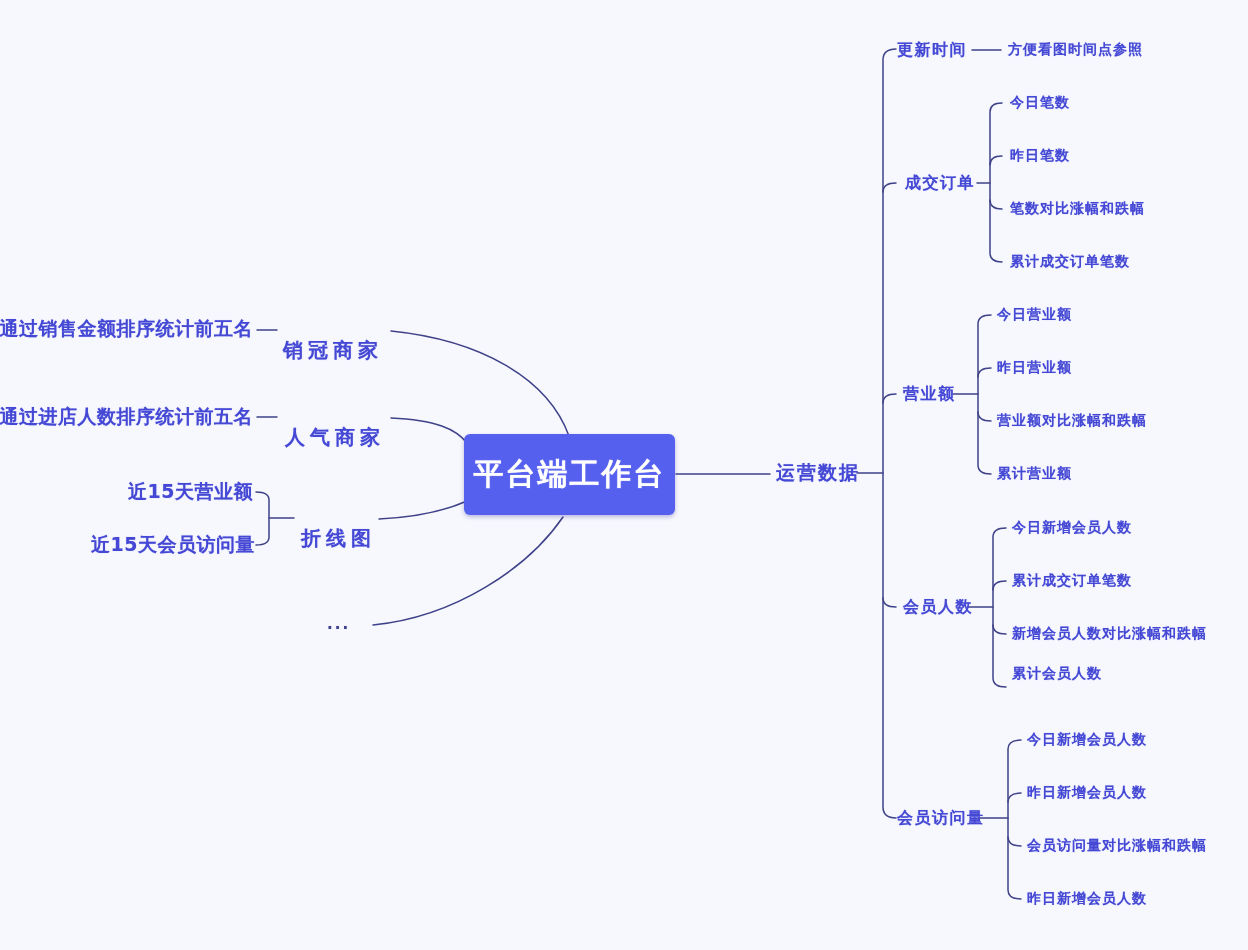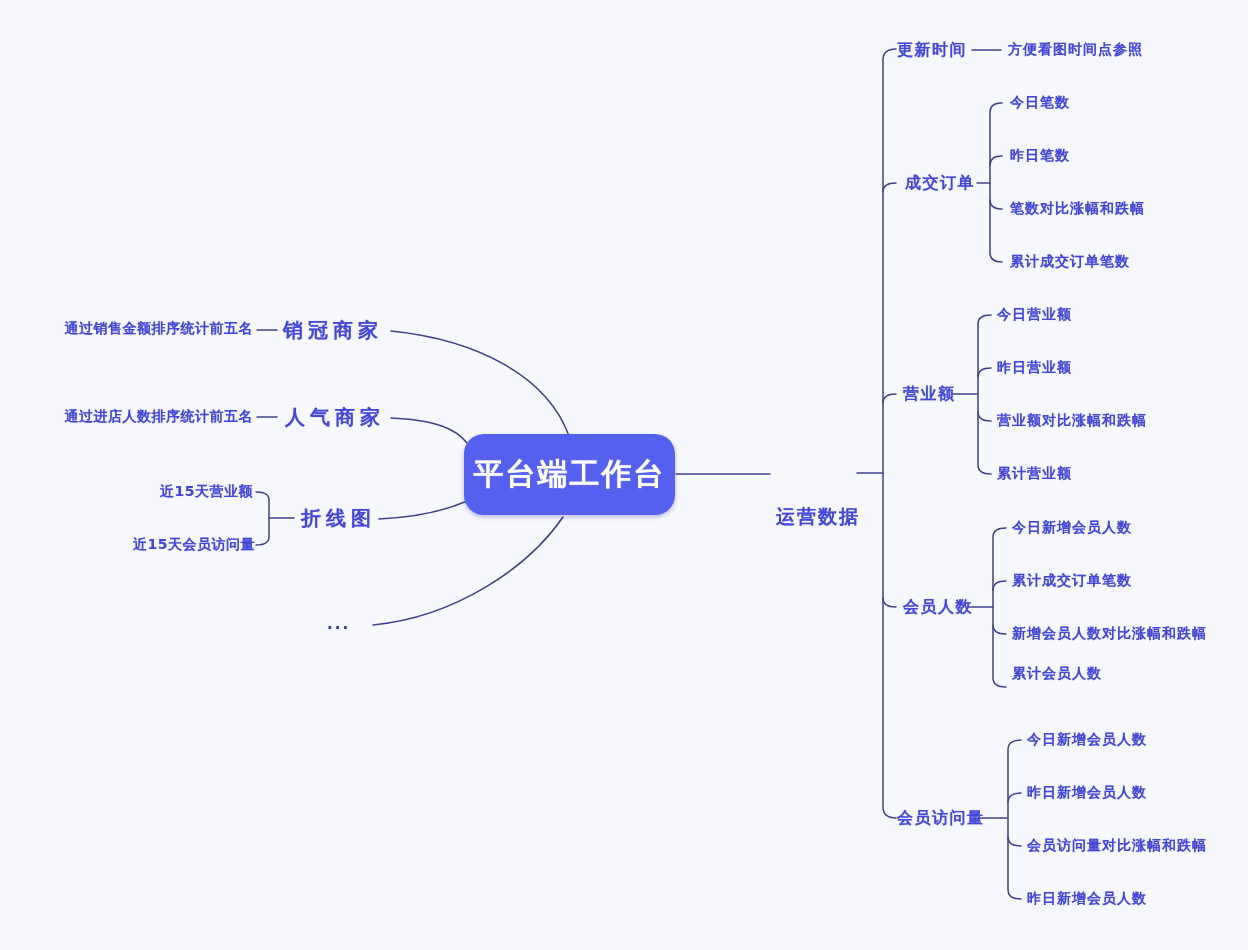--- a/index.html
+++ b/index.html
@@ -12,31 +12,31 @@
   #canvas{position:absolute;inset:0;width:1248px;height:950px;}
   svg.links{position:absolute;left:0;top:0;pointer-events:none;}
   .node{
     position:absolute;
     transform:translateY(-50%);
     white-space:nowrap;
     color:#4448d4;
     font-weight:700;
     text-shadow:0 0 1px rgba(90,95,225,.45);
   }
-  .desc{font-size:14px;letter-spacing:.5px;text-align:right;}
-  .main-label{font-size:20px;letter-spacing:5px;}
-  .mid-label{font-size:19px;letter-spacing:2px;margin-top:44px;}
+  .desc{font-size:19px;letter-spacing:.5px;text-align:right;}
+  .main-label{font-size:20px;letter-spacing:5px;margin-top:20px;}
+  .mid-label{font-size:19px;letter-spacing:2px;}
   .cat-label{font-size:16px;letter-spacing:1.5px;text-align:center;}
   .leaf{font-size:14px;letter-spacing:1px;}
   .more{font-size:15px;letter-spacing:2px;color:#3f4288;}
   .root-node{
     position:absolute;
     left:464px;top:434px;width:211px;height:81px;
     background:#5660ef;
-    border-radius:20px;
+    border-radius:6px;
     box-shadow:0 2px 4px rgba(60,62,160,.35);
     display:flex;align-items:center;justify-content:center;
     color:#ffffff;font-size:30px;font-weight:700;letter-spacing:2px;
     text-shadow:0 0 1px rgba(255,255,255,.6);
   }
 </style>
 </head>
 <body>
 
 <div id="canvas">

